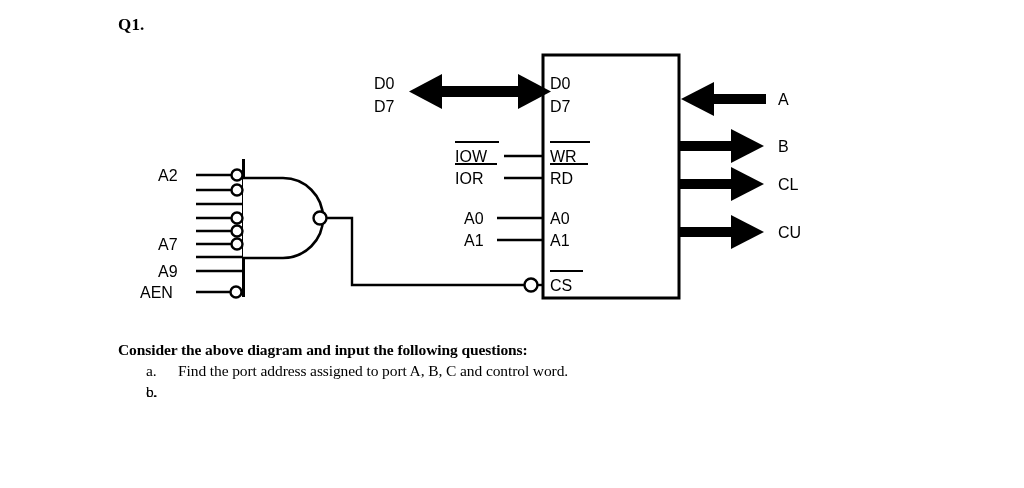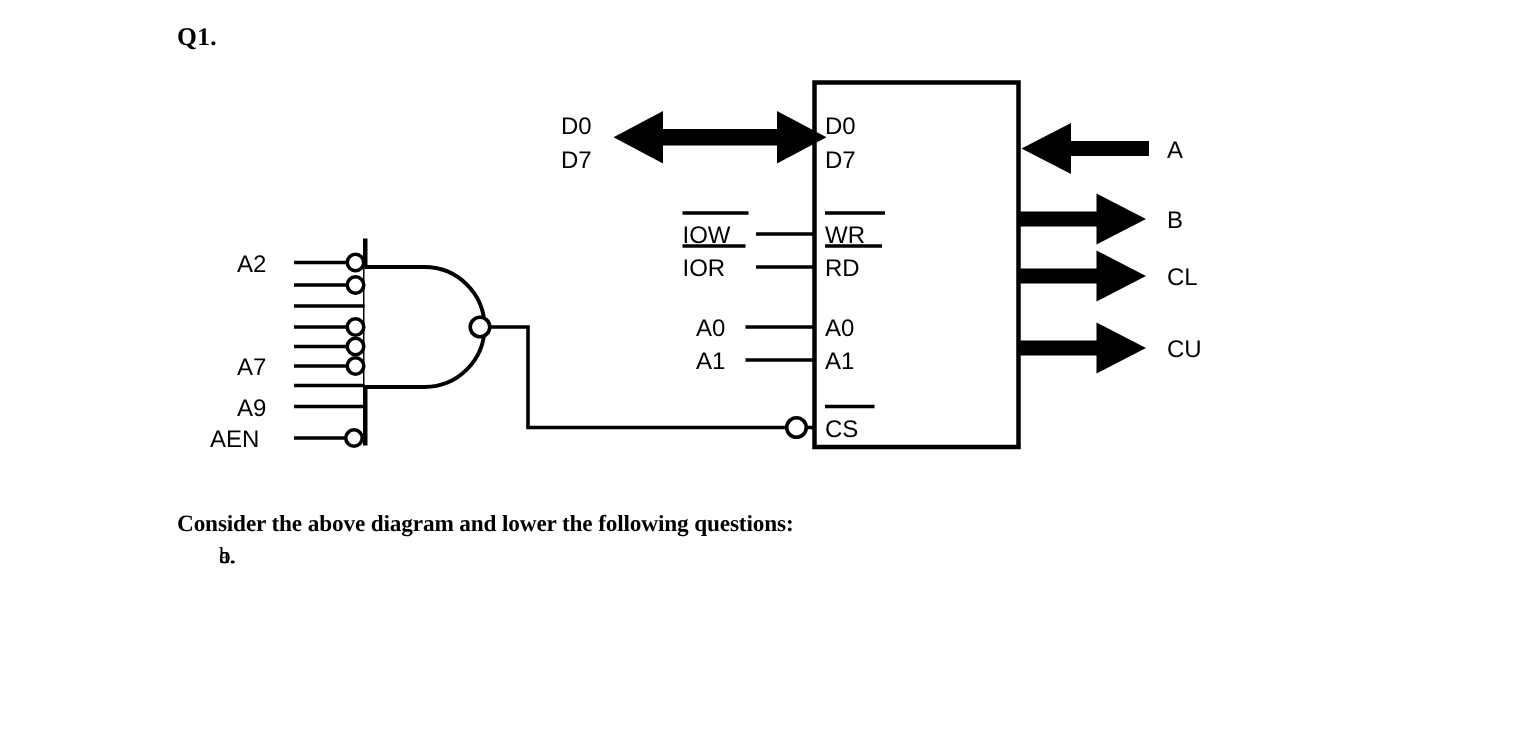--- a/index.html
+++ b/index.html
@@ -187,24 +187,25 @@
       <text x="140" y="298">AEN</text>
 
       <text x="778" y="105">A</text>
       <text x="778" y="152">B</text>
       <text x="778" y="190">CL</text>
       <text x="778" y="238">CU</text>
     </g>
   </svg>
 
   <div class="prose">
-    <p class="prose-title">Consider the above diagram and lower the following questions:</p>
+    <p class="prose-title">Consider the above diagram and input the following questions:</p>
     <ol class="qlist">
       <li>
         <span class="marker">a.</span>
+        <span>Find the port address assigned to port A, B, C and control word.</span>
       </li>
       <li>
         <span class="marker">b.</span>
       </li>
       <li>
         <span class="marker">c.</span>
       </li>
     </ol>
   </div>
 

